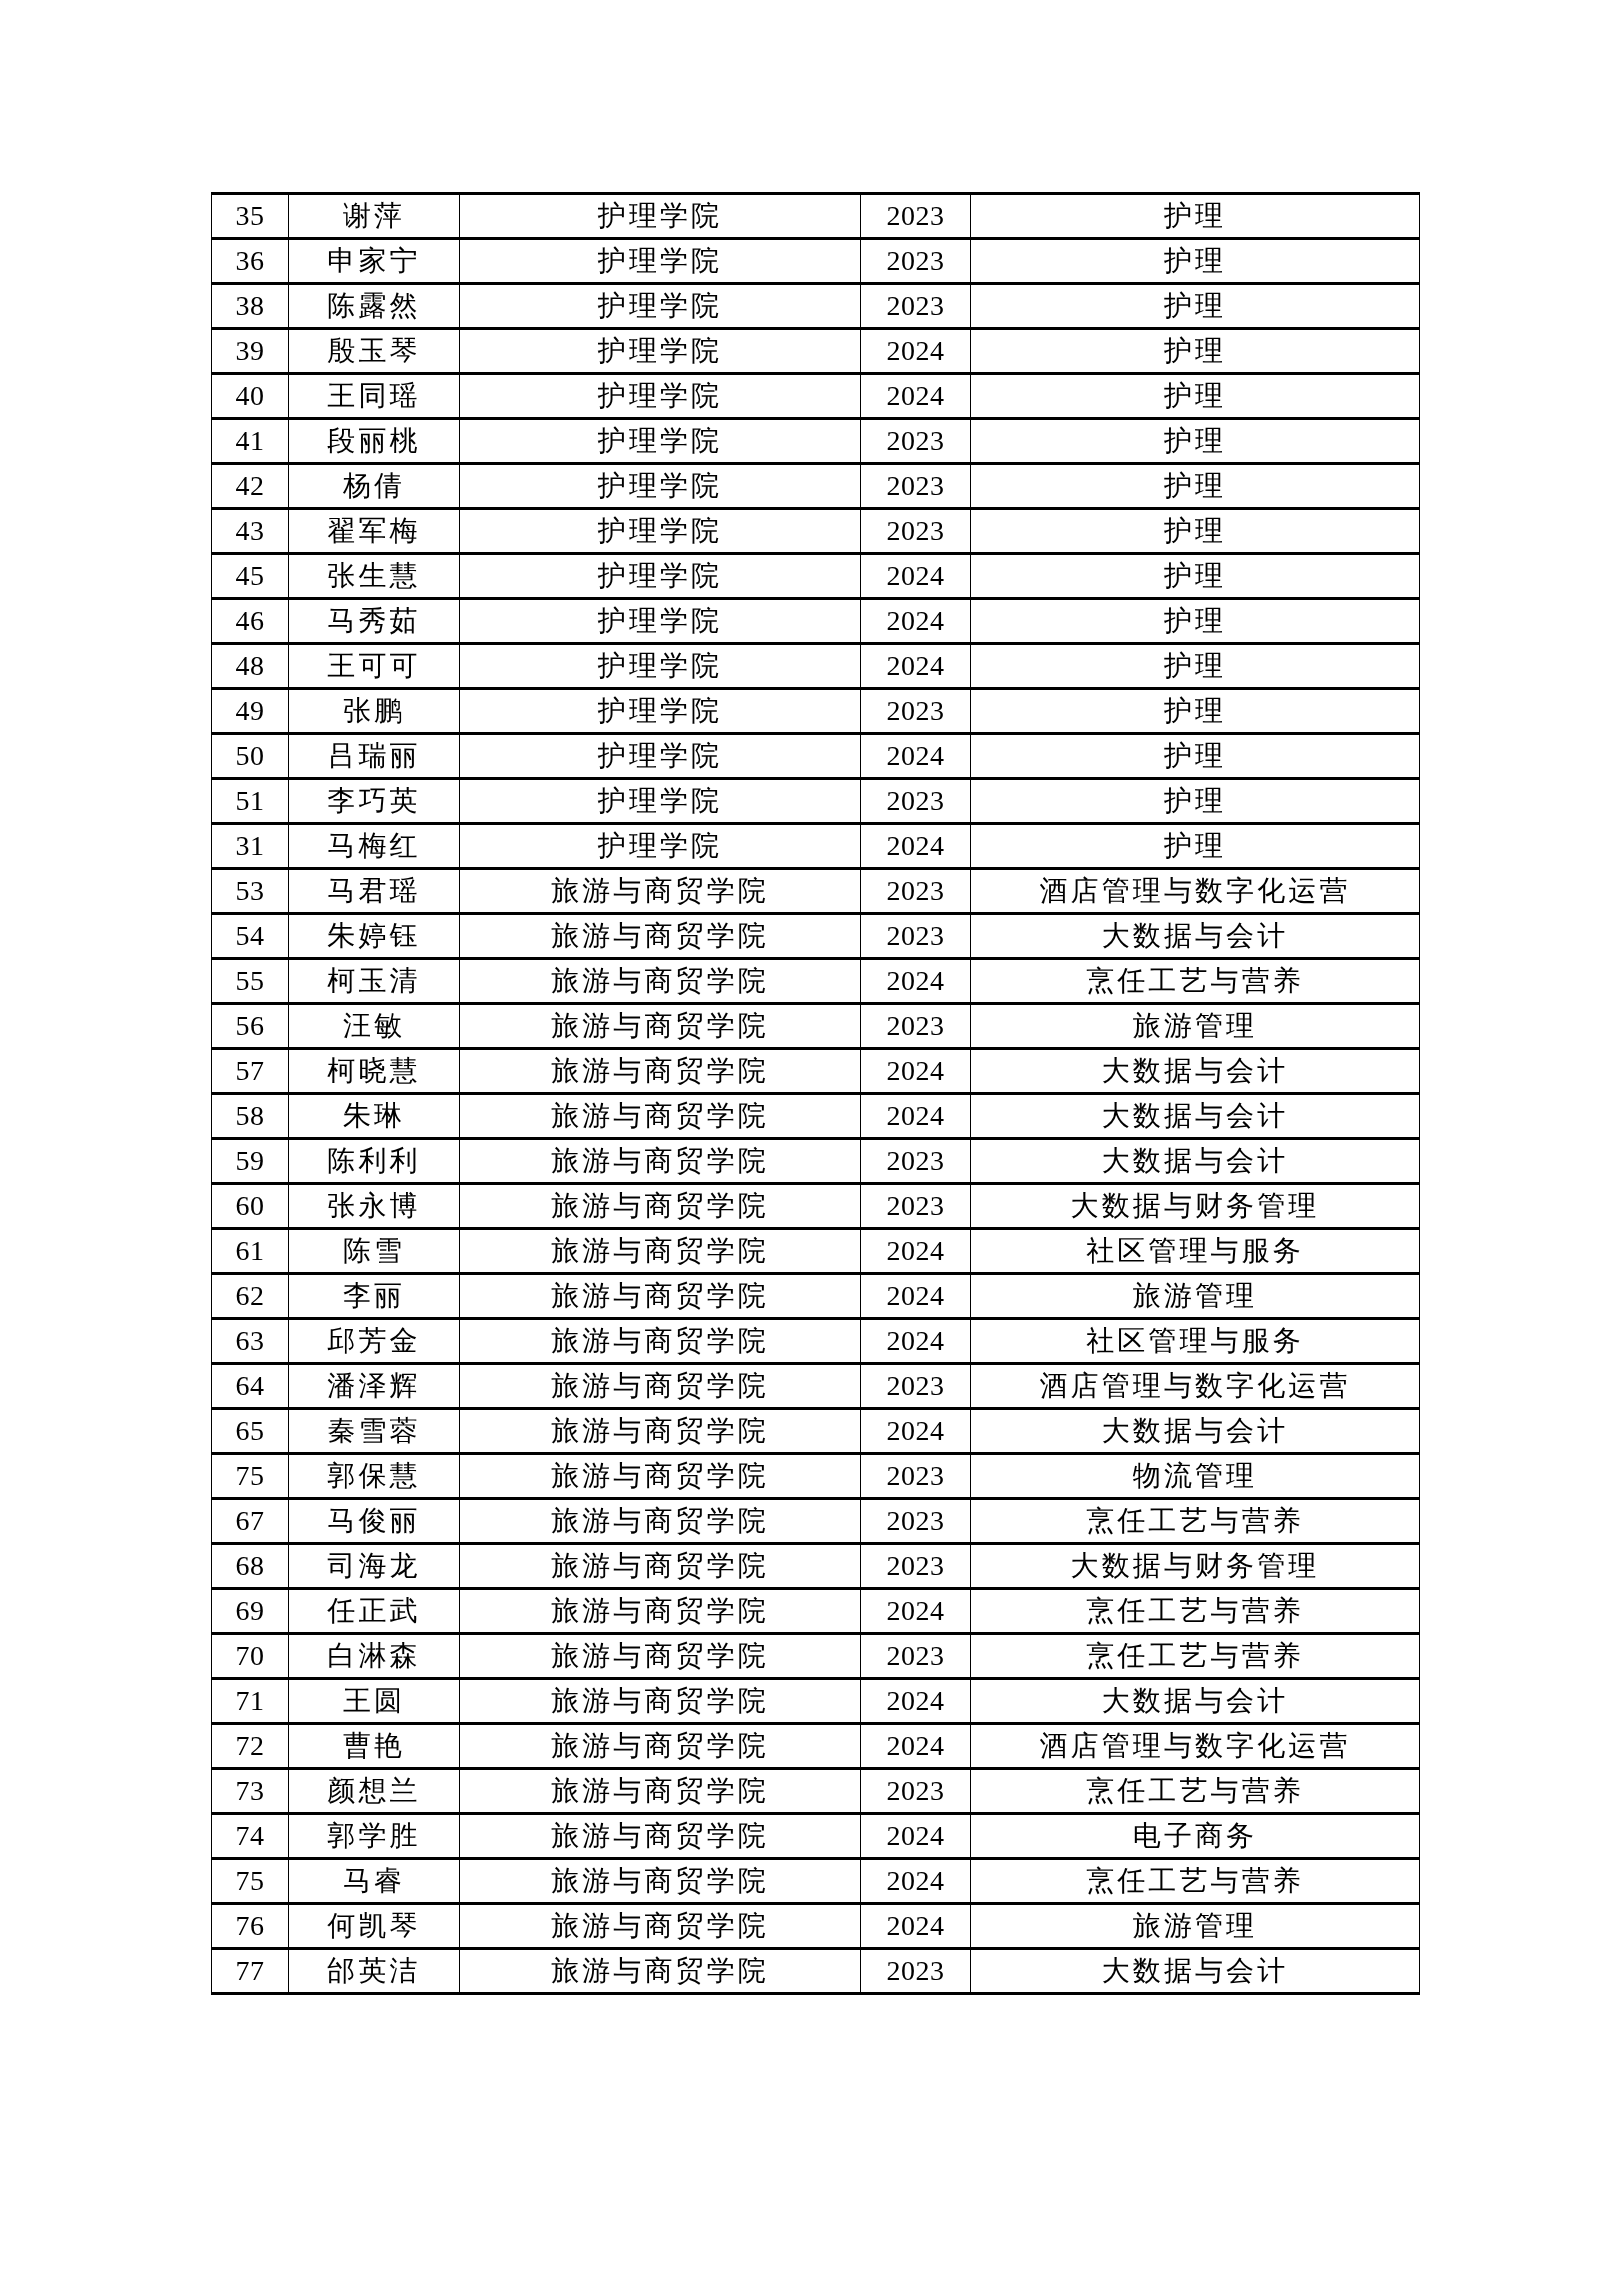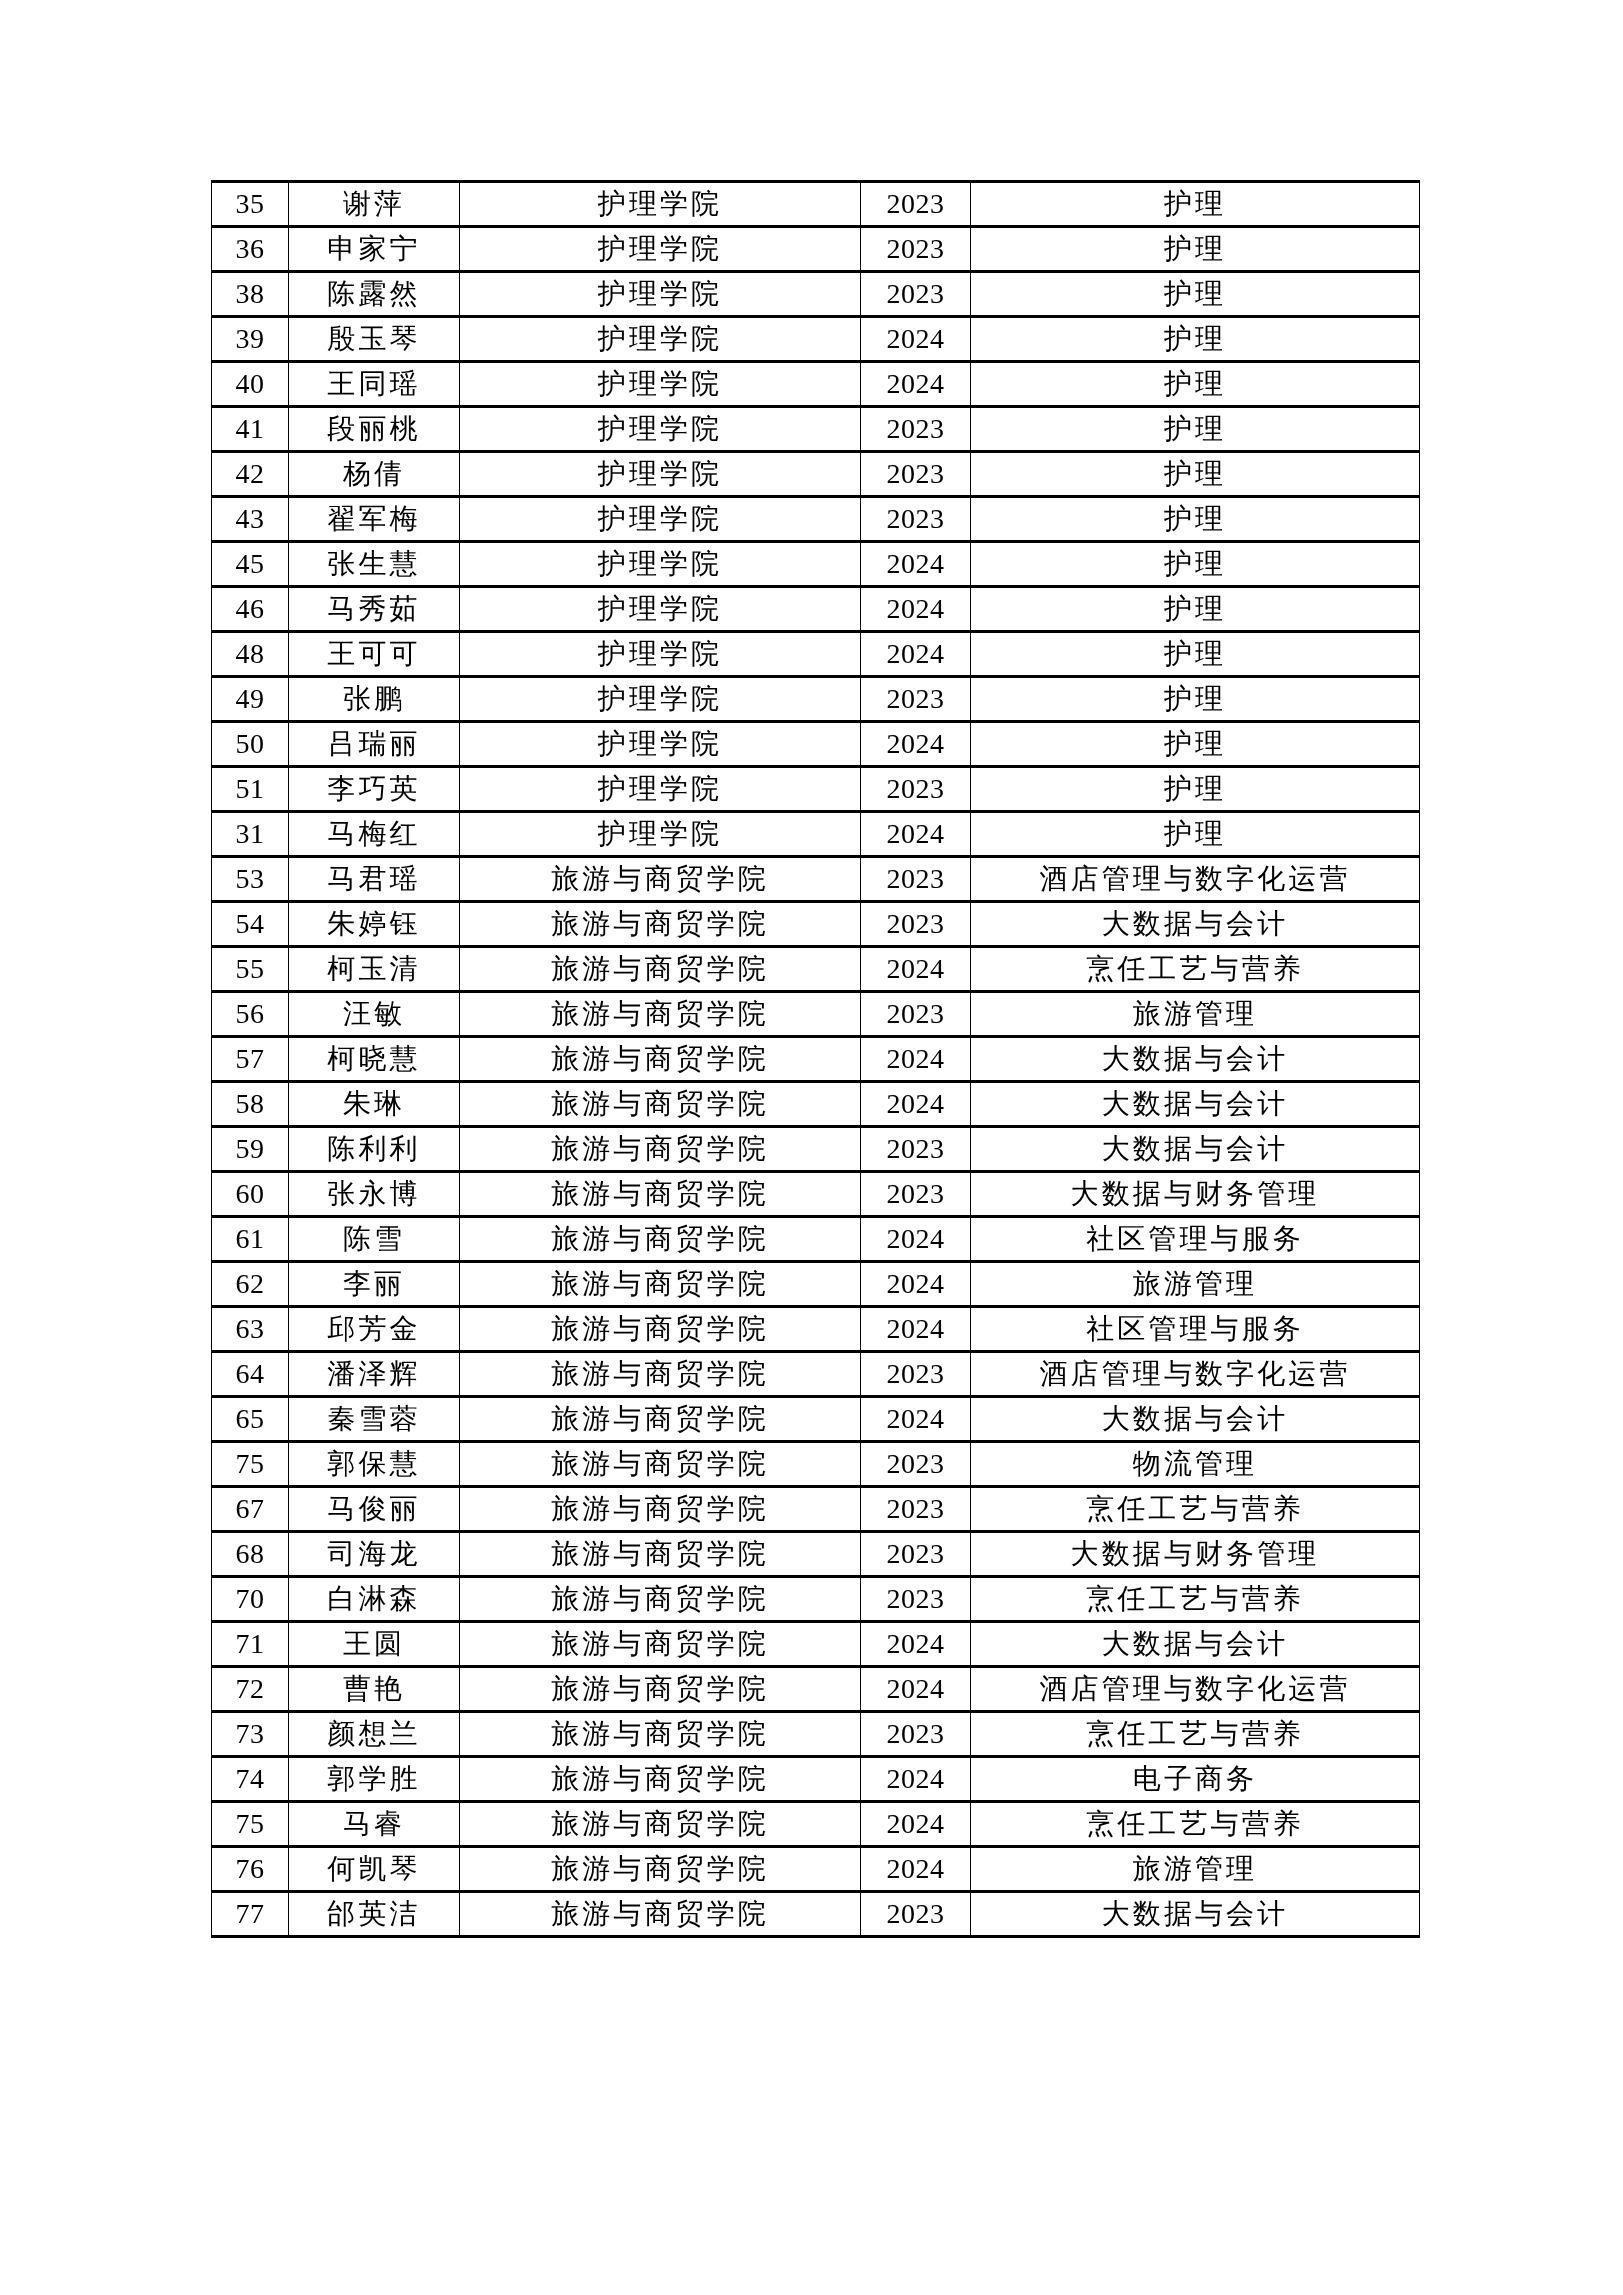--- a/index.html
+++ b/index.html
@@ -10,21 +10,21 @@
   .page {
     position: relative;
     width: 1623px;
     height: 2295px;
     background: #ffffff;
     overflow: hidden;
   }
   table.roster {
     position: absolute;
     left: 211px;
-    top: 180px;
+    top: 192px;
     width: 1208px;
     border-collapse: collapse;
     table-layout: fixed;
   }
   table.roster tr {
     height: 45px;
   }
   table.roster td {
     border-left: 1.5px solid #000000;
     border-right: 1.5px solid #000000;
@@ -271,20 +271,27 @@
           <td class="col-major">烹任工艺与营养</td>
         </tr>
         <tr>
           <td class="col-index">68</td>
           <td class="col-name">司海龙</td>
           <td class="col-college">旅游与商贸学院</td>
           <td class="col-year">2023</td>
           <td class="col-major">大数据与财务管理</td>
         </tr>
         <tr>
+          <td class="col-index">69</td>
+          <td class="col-name">任正武</td>
+          <td class="col-college">旅游与商贸学院</td>
+          <td class="col-year">2024</td>
+          <td class="col-major">烹任工艺与营养</td>
+        </tr>
+        <tr>
           <td class="col-index">70</td>
           <td class="col-name">白淋森</td>
           <td class="col-college">旅游与商贸学院</td>
           <td class="col-year">2023</td>
           <td class="col-major">烹任工艺与营养</td>
         </tr>
         <tr>
           <td class="col-index">71</td>
           <td class="col-name">王圆</td>
           <td class="col-college">旅游与商贸学院</td>

